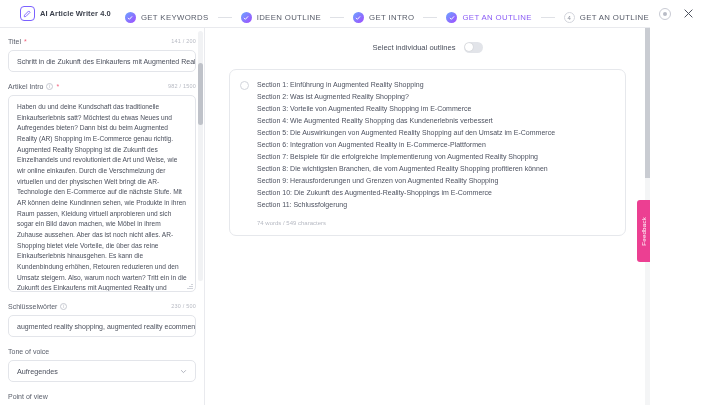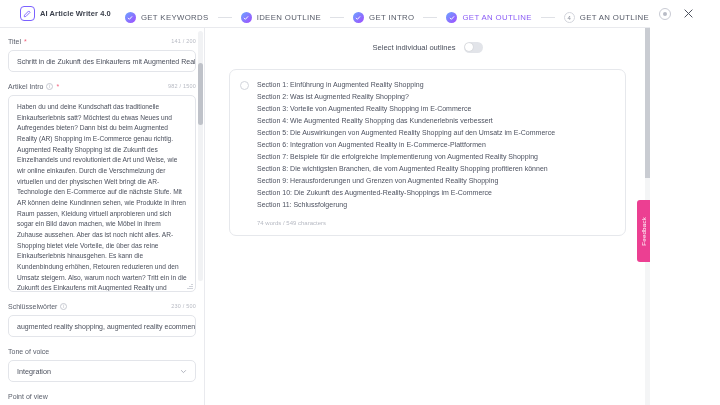--- a/index.html
+++ b/index.html
@@ -285,21 +285,21 @@
         <div class="text-input">augmented reality shopping, augmented reality ecommen</div>
       </div>
 
       <div class="field">
         <div class="field-head">
           <span class="field-label-wrap">
             <span class="field-label">Tone of voice</span>
           </span>
         </div>
         <div class="select-box">
-          <span>Integration</span>
+          <span>Aufregendes</span>
           <span class="chev">
             <svg width="7" height="7" viewBox="0 0 10 10">
                 <path d="M2 3.6 L5 6.6 L8 3.6" fill="none" stroke="#9a9eaa" stroke-width="1.1" stroke-linecap="round" stroke-linejoin="round"></path>
               </svg>
           </span>
         </div>
       </div>
 
       <div class="field">
         <div class="field-head">

